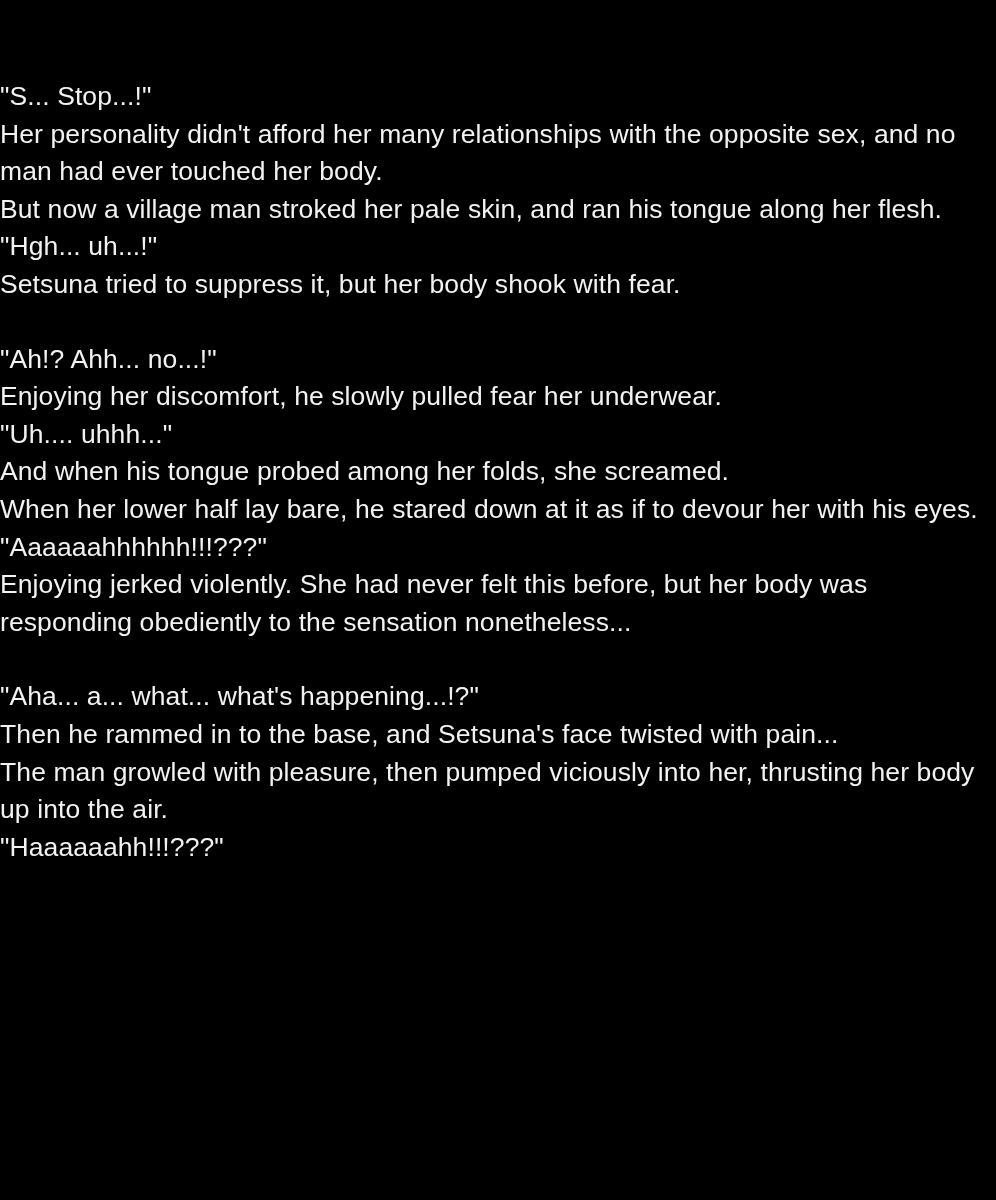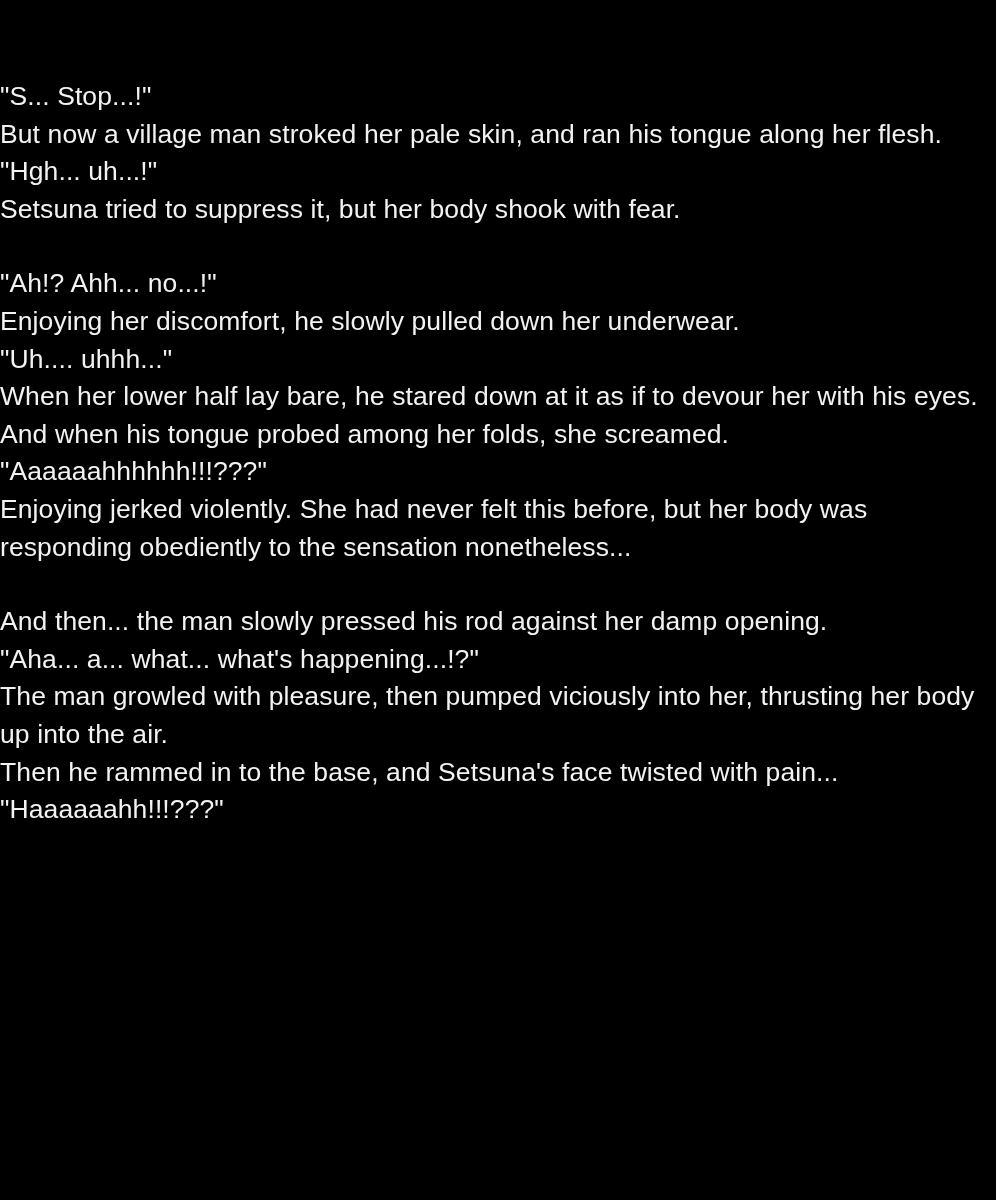--- a/index.html
+++ b/index.html
@@ -42,37 +42,37 @@
   }
 </style>
 </head>
 <body>
 
 <div class="page">
   <div class="text-block">
 
     <div class="para">
       <div class="line">"S... Stop...!"</div>
+      <div class="line">Her personality didn't afford her many relationships with the opposite sex, and no man had ever touched her body.</div>
       <div class="line">But now a village man stroked her pale skin, and ran his tongue along her flesh.</div>
       <div class="line">"Hgh... uh...!"</div>
       <div class="line">Setsuna tried to suppress it, but her body shook with fear.</div>
     </div>
 
     <div class="para">
       <div class="line">"Ah!? Ahh... no...!"</div>
-      <div class="line">Enjoying her discomfort, he slowly pulled down her underwear.</div>
+      <div class="line">Enjoying her discomfort, he slowly pulled fear her underwear.</div>
       <div class="line">"Uh.... uhhh..."</div>
+      <div class="line">And when his tongue probed among her folds, she screamed.</div>
       <div class="line">When her lower half lay bare, he stared down at it as if to devour her with his eyes.</div>
-      <div class="line">And when his tongue probed among her folds, she screamed.</div>
       <div class="line">"Aaaaaahhhhhh!!!???"</div>
       <div class="line">Enjoying jerked violently. She had never felt this before, but her body was responding obediently to the sensation nonetheless...</div>
     </div>
 
     <div class="para">
-      <div class="line">And then... the man slowly pressed his rod against her damp opening.</div>
       <div class="line">"Aha... a... what... what's happening...!?"</div>
+      <div class="line">Then he rammed in to the base, and Setsuna's face twisted with pain...</div>
       <div class="line">The man growled with pleasure, then pumped viciously into her, thrusting her body up into the air.</div>
-      <div class="line">Then he rammed in to the base, and Setsuna's face twisted with pain...</div>
       <div class="line">"Haaaaaahh!!!???"</div>
     </div>
 
   </div>
 </div>
 
 </body></html>

